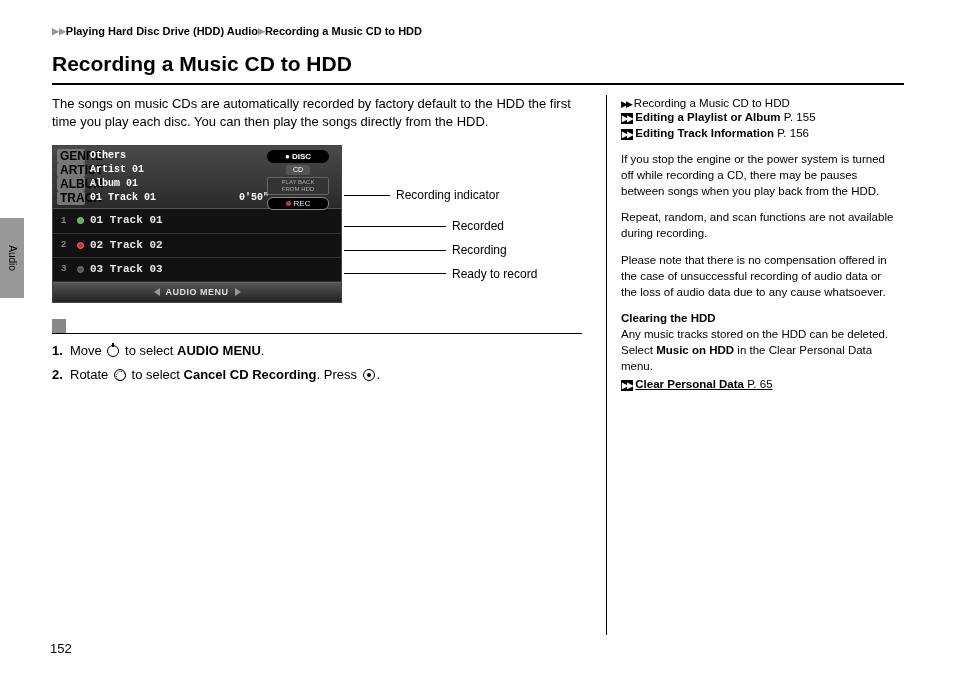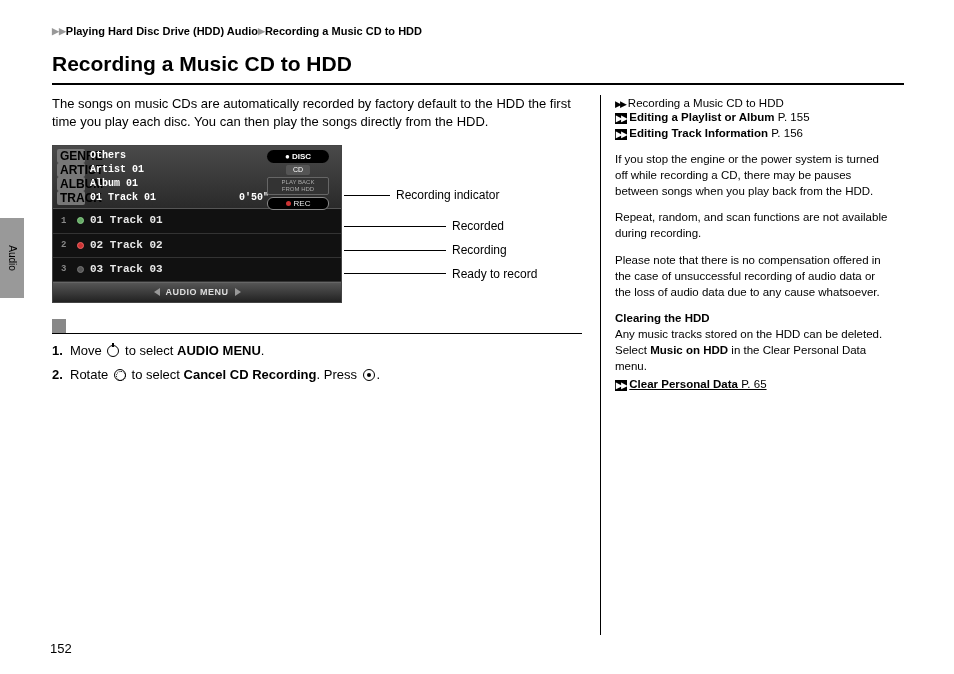--- a/index.html
+++ b/index.html
@@ -29,21 +29,21 @@
   }
   .title {
     font-size: 21px;
     font-weight: bold;
     border-bottom: 2px solid #000;
     padding-bottom: 4px;
     margin-bottom: 10px;
   }
   .content {
     display: flex;
-    gap: 18px;
+    gap: 24px;
   }
   .left-col {
     width: 530px;
     flex-shrink: 0;
   }
   .intro {
     font-size: 13px;
     margin-bottom: 14px;
   }
   .figure-wrap {

